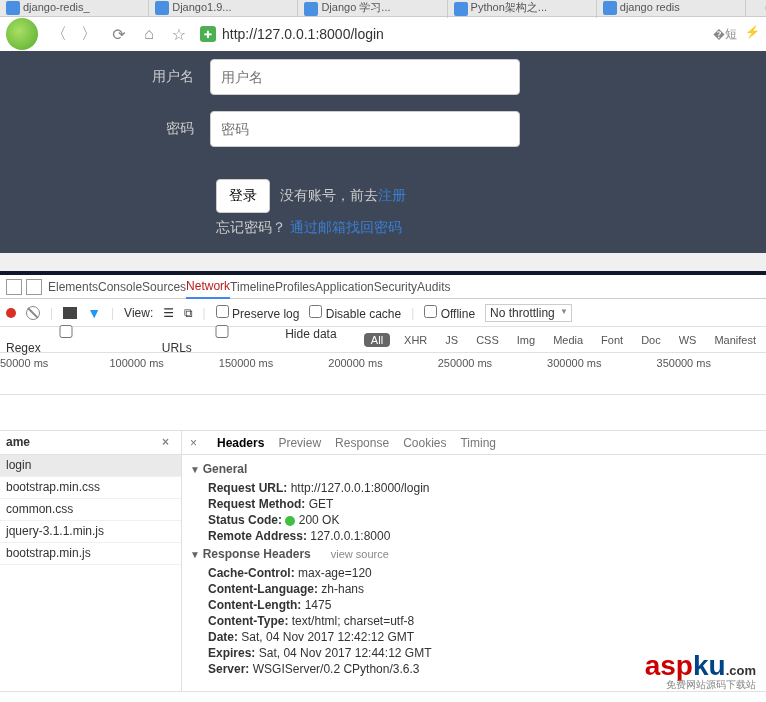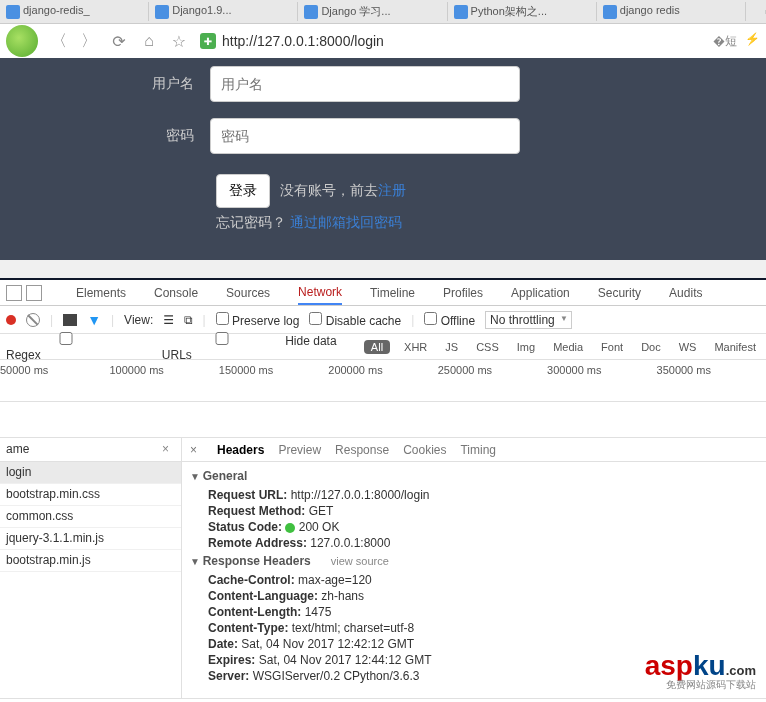--- a/index.html
+++ b/index.html
@@ -1,54 +1,54 @@
 <!DOCTYPE html>
 <html><head>
 <meta charset="utf-8">
 <style>
 *{box-sizing:border-box;margin:0;padding:0;font-family:Arial,"Microsoft YaHei",sans-serif}
 body{width:766px;height:702px;overflow:hidden;background:#fff;font-size:12px;color:#333;position:relative}
-.browser-tabs{height:24px;background:#e8e8e8;display:flex;align-items:center;border-bottom:1px solid #ccc}
+.browser-tabs{height:17px;background:#e8e8e8;display:flex;align-items:center;border-bottom:1px solid #ccc}
 .btab{flex:1;min-width:0;padding:2px 6px;border-right:1px solid #ccc;font-size:11px;white-space:nowrap;overflow:hidden;text-overflow:ellipsis;color:#555}
 .btab .ico{display:inline-block;width:14px;height:14px;vertical-align:middle;margin-right:3px;background:#4a90e2;border-radius:2px}
 .avatar-row{height:34px;display:flex;align-items:center;padding:0 6px;gap:12px}
 .avatar{width:32px;height:32px;border-radius:50%;background:radial-gradient(circle at 40% 40%,#a8e063,#56ab2f)}
 .navbtn{width:18px;height:18px;color:#888;display:inline-flex;align-items:center;justify-content:center;font-size:16px}
 .url-bar{flex:1;display:flex;align-items:center;font-size:14px;color:#333}
 .shield{width:16px;height:16px;background:#4caf50;border-radius:3px;margin-right:6px;display:inline-flex;align-items:center;justify-content:center;color:#fff;font-size:10px}
 .right-icons{display:flex;gap:8px;margin-left:auto;color:#888}
 .page{background:#3e4757;height:202px;padding-top:0;color:#ccc;position:relative}
 .form-row{display:flex;align-items:center;margin-bottom:16px}
 .form-row label{width:210px;text-align:right;padding-right:16px;font-size:14px}
 .form-row input{width:310px;height:36px;border:1px solid #ccc;border-radius:4px;padding:0 10px;font-size:14px}
 .btn-login{background:#fff;border:1px solid #ccc;border-radius:4px;padding:7px 12px;font-size:14px;margin-right:6px}
 .link{color:#3a7fd5}
 .helper-row{padding-left:216px;font-size:14px;line-height:28px}
 .devtools{background:#fff;position:relative}
-.dt-tabs{display:flex;align-items:center;height:28px;border-top:2px solid #0f172a;border-bottom:1px solid #ccc;padding:0 6px;gap:28px;font-size:12px;color:#555}
+.dt-tabs{display:flex;align-items:center;height:28px;border-top:4px solid #0f172a;border-bottom:1px solid #ccc;padding:0 6px;gap:0;font-size:12px;color:#555}
 .dt-dock{display:flex;gap:4px;margin-right:6px}
 .dock-ico{width:16px;height:16px;border:1px solid #999}
 .dt-tab.active{color:#b91c1c;border-bottom:2px solid #4285f4;padding-bottom:4px;margin-bottom:-4px}
 .dt-toolbar{display:flex;align-items:center;height:28px;border-bottom:1px solid #e0e0e0;padding:0 6px;gap:10px;font-size:12px}
 .rec{width:10px;height:10px;border-radius:50%;background:#d93025}
 .noentry{width:14px;height:14px;border:1.5px solid #888;border-radius:50%;position:relative}
 .noentry::after{content:"";position:absolute;width:14px;height:1.5px;background:#888;top:5px;left:-1px;transform:rotate(45deg)}
 .cam{width:14px;height:12px;background:#444}
 .funnel{color:#2196f3;font-size:14px}
 .select{border:1px solid #ccc;padding:1px 16px 1px 4px;position:relative}
 .select::after{content:"▼";font-size:8px;position:absolute;right:3px;top:2px;color:#888}
 .dt-filter{display:flex;align-items:center;height:26px;border-bottom:1px solid #e0e0e0;padding:0 6px;gap:10px;font-size:12px}
 .dt-filter input{width:120px;border:none;border-bottom:1px solid #ccc;padding:2px;font-size:12px}
 .pill{font-size:11px;color:#555;padding:1px 4px}
 .pill.active{background:#666;color:#fff;border-radius:4px;padding:1px 7px}
 .timeline{height:42px;border-bottom:1px solid #e0e0e0;display:flex;font-size:11px;color:#555;padding-top:4px}
 .tl-tick{flex:1;text-align:left}
 .dt-main{display:flex;height:260px}
 .dt-left{width:182px;border-right:1px solid #e0e0e0;font-size:12px}
-.dt-left-hdr{height:24px;border-bottom:1px solid #e0e0e0;padding:4px 6px;display:flex;justify-content:space-between;font-weight:normal}
+.dt-left-hdr{height:24px;border-bottom:1px solid #e0e0e0;padding:4px 6px;display:flex;justify-content:space-between;font-weight:bold}
 .req-row{height:22px;padding:3px 6px;border-bottom:1px solid #f0f0f0;cursor:pointer}
 .req-row.sel{background:#eaeaea}
 .dt-right{flex:1;font-size:12px;overflow:hidden}
 .dt-right-tabs{display:flex;gap:14px;height:24px;align-items:center;border-bottom:1px solid #e0e0e0;padding:0 8px}
 .dt-right-tabs span.active{color:#000;font-weight:bold}
 .dt-right-tabs span{color:#777}
 .close-x{color:#888;margin-right:6px}
 .hdr-body{padding:4px 8px;font-size:12px;line-height:16px;color:#333}
 .sec-title{font-weight:bold;color:#555;margin:2px 0}
 .sec-title::before{content:"▼ ";font-size:10px;color:#666}
@@ -92,21 +92,21 @@
 
 <div class="page">
   <div class="form-row" style="padding-top:8px">
     <label>用户名</label>
     <input placeholder="用户名" style="">
   </div>
   <div class="form-row">
     <label>密码</label>
     <input type="password" placeholder="密码" style="">
   </div>
-  <div class="helper-row" style="margin-top:20px">
+  <div class="helper-row" style="margin-top:32px">
     <button class="btn-login">登录</button>
     <span>没有账号，前去</span><span class="link">注册</span>
   </div>
   <div class="helper-row">
     <span>忘记密码？</span> <span class="link">通过邮箱找回密码</span>
   </div>
 </div>
 
 <div style="height:18px;background:#f0f0f0"></div>
 

